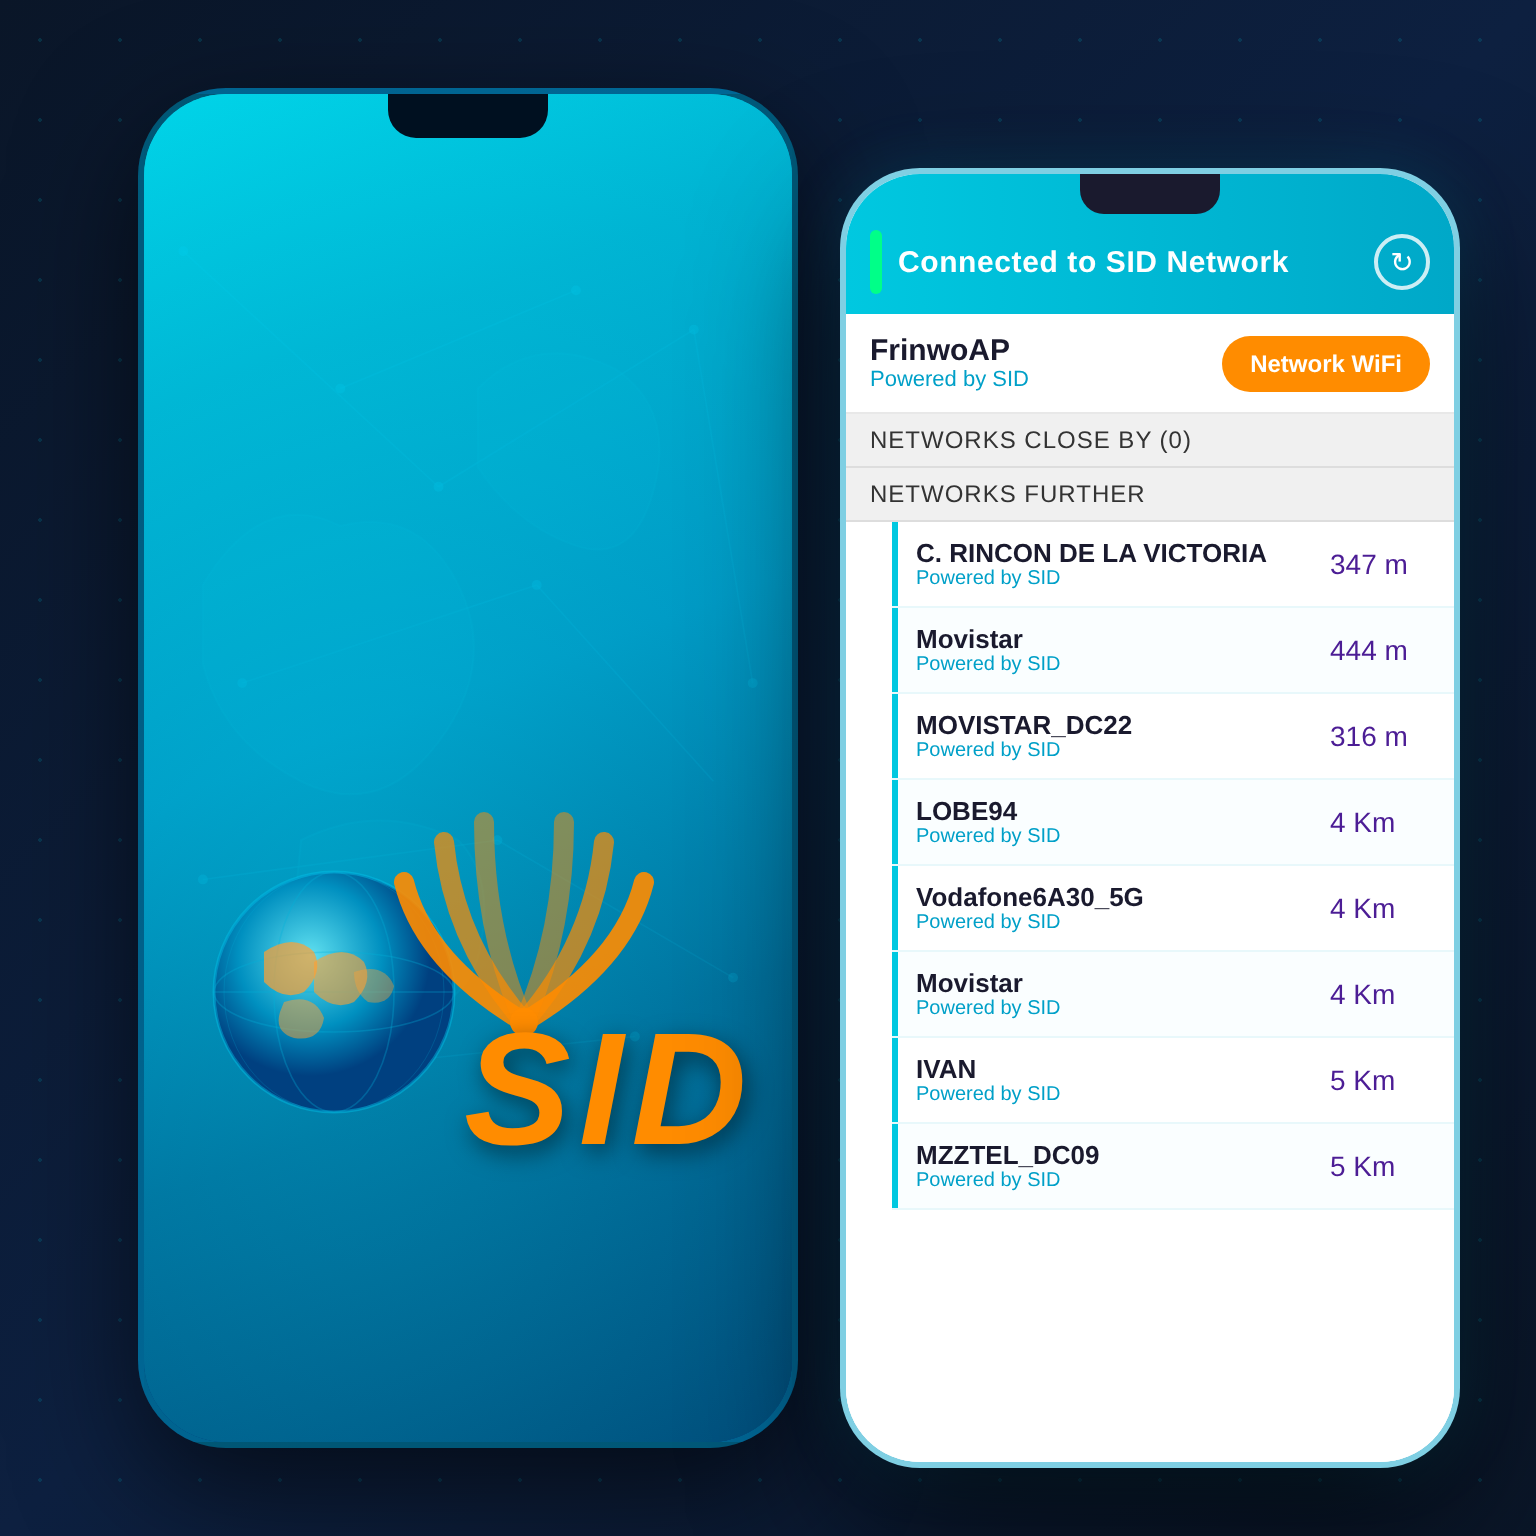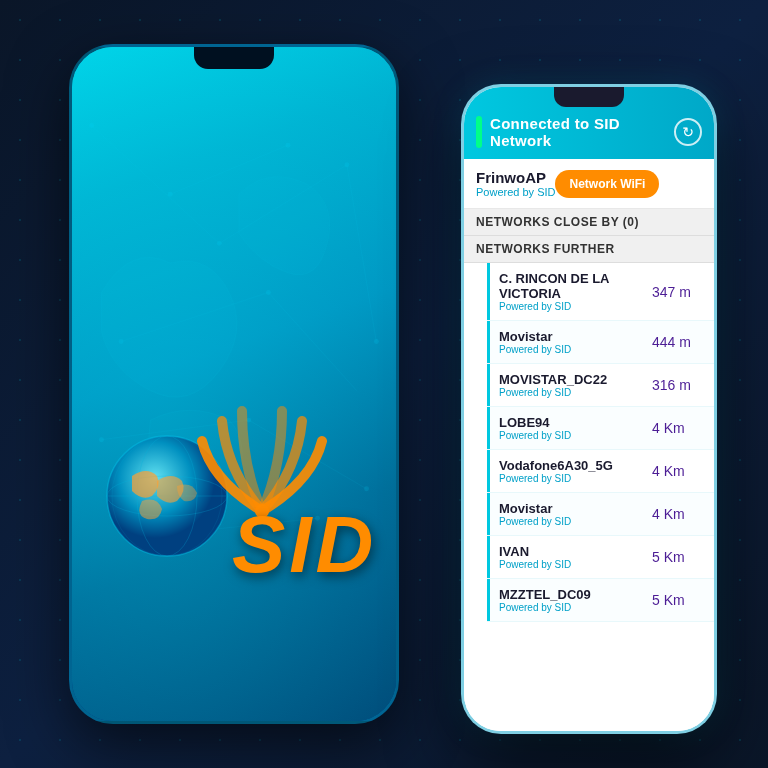--- a/index.html
+++ b/index.html
@@ -117,23 +117,23 @@
     
     .network-lines {
       position: absolute;
       inset: 0;
       opacity: 0.3;
     }
 
     
     .phone-front {
       position: absolute;
-      right: 17px;
+      right: 4px;
       top: 60px;
-      width: 256px;
+      width: 310px;
       height: 650px;
       background: #ffffff;
       border-radius: 40px;
       border: 3px solid rgba(0,160,200,0.5);
       box-shadow: 0 25px 70px rgba(0,0,0,0.7), 0 0 30px rgba(0,180,220,0.2);
       overflow: hidden;
       z-index: 2;
     }
 
     .phone-front-notch {
@@ -201,20 +201,21 @@
     .content-area {
       flex: 1;
       background: #ffffff;
       overflow: hidden;
     }
 
     
     .current-network-row {
       display: flex;
       align-items: center;
+      justify-content: space-between;
       padding: 10px 12px;
       border-bottom: 1px solid #e8e8e8;
       background: #fff;
     }
 
     .network-name-block {
       display: flex;
       flex-direction: column;
     }
 
@@ -240,21 +241,21 @@
       font-weight: 700;
       cursor: pointer;
       white-space: nowrap;
     }
 
     
     .section-header {
       background: #f0f0f0;
       padding: 6px 12px;
       font-size: 12px;
-      font-weight: 700;
+      font-weight: 400;
       color: #333;
       letter-spacing: 0.5px;
       border-bottom: 1px solid #ddd;
     }
 
     
     .network-item {
       display: flex;
       align-items: center;
       justify-content: space-between;

